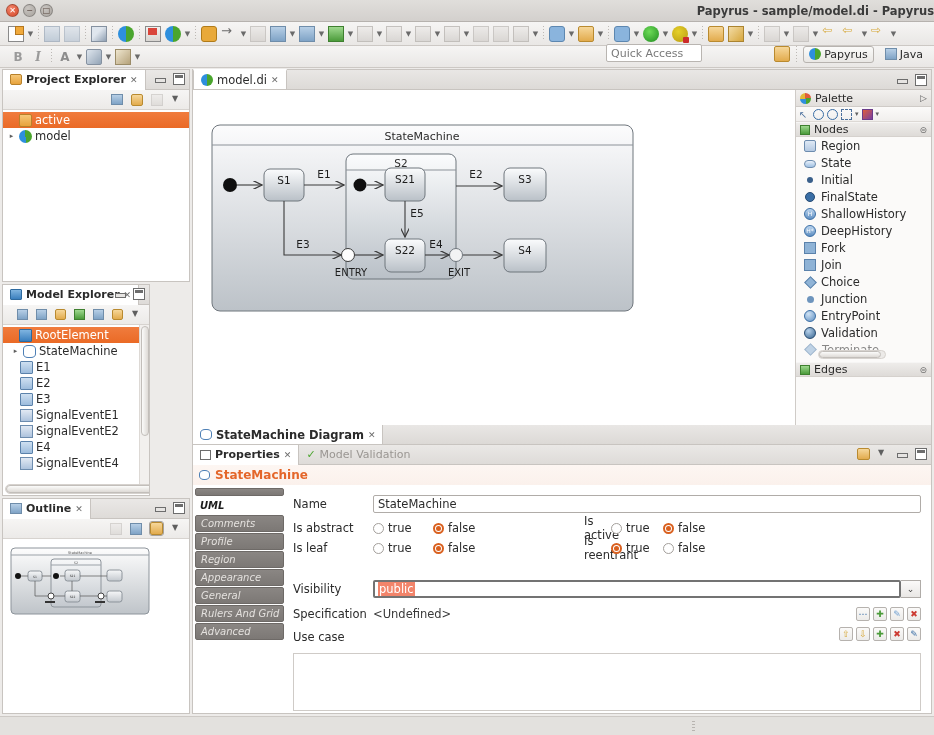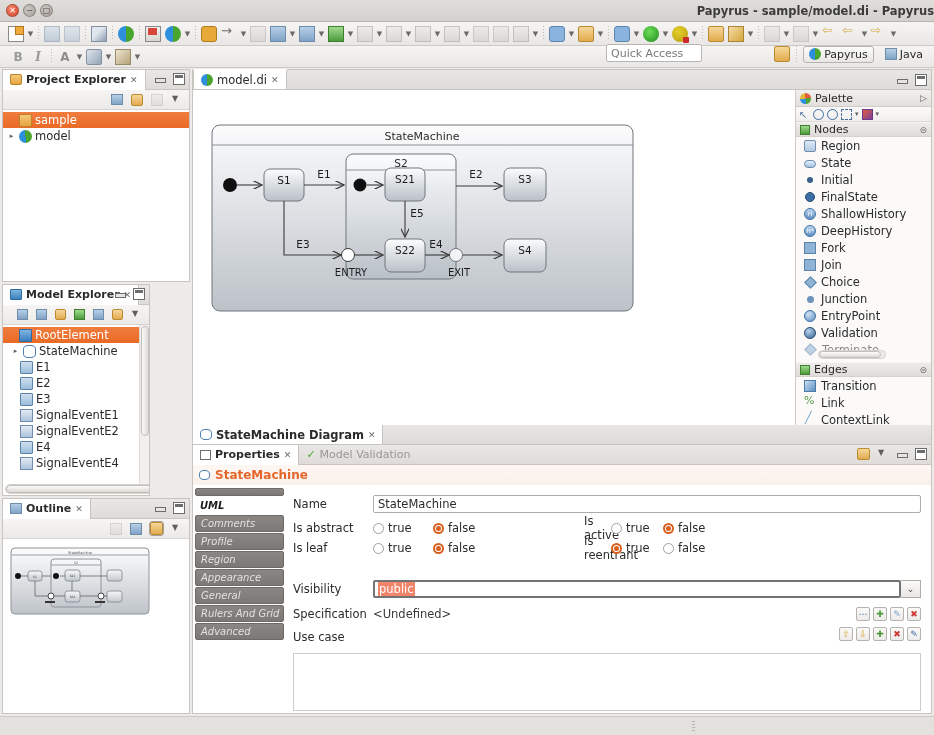--- a/index.html
+++ b/index.html
@@ -377,21 +377,21 @@
     <div class="vtoolbar">
       <span class="vtbicon ic-blue" style="width:12px;height:11px"></span>
       <span class="vtbicon ic-persp" style="width:12px;height:12px"></span>
       <span class="vtbicon ic-gray" style="width:12px;height:12px;opacity:.45"></span>
       <span class="vtool t-caret"></span>
     </div>
     <div class="tree" style="height:171px">
       <div class="trow sel">
         <span class="twist"></span>
         <span class="ticon i-folder"></span>
-        <span>sample</span>
+        <span>active</span>
       </div>
       <div class="trow">
         <span class="twist">▸</span>
         <span class="ticon i-papyrus"></span>
         <span>model</span>
       </div>
     </div>
   </div>
 
   <div class="panel" style="left:2px; top:284px; width:148px; height:212px;">
@@ -702,34 +702,20 @@
         <div class="scrollbar-h" style="position:absolute;left:22px;bottom:3px;width:68px;height:9px;">
           <div class="thumb" style="width:62px;height:7px"></div>
         </div>
       </div>
 
       <div class="pal-drawer">
         <span class="pi" style="width:10px;height:10px;background:linear-gradient(#9fd98f,#4b9b3a);border:1px solid #3f8030"></span>
         <span style="flex:1;font-weight:normal">Edges</span>
         <span style="color:#6d6d6d;font-size:9px">⊜</span>
       </div>
-      <div>
-        <div class="pal-item">
-          <span class="pi pi-trans"></span>
-          <span>Transition</span>
-        </div>
-        <div class="pal-item">
-          <span class="pi pi-link"></span>
-          <span>Link</span>
-        </div>
-        <div class="pal-item">
-          <span class="pi pi-ctx"></span>
-          <span>ContextLink</span>
-        </div>
-      </div>
     </div>
   </div>
 
   <div style="position:absolute;left:192px;top:425px;width:740px;height:19px;background:linear-gradient(#e9e7e5,#dcd9d6);border-left:1px solid #c8c4c0;border-right:1px solid #c8c4c0;display:flex;align-items:center;">
     <div style="height:19px;background:#fff;border-right:1px solid #c8c4c0;display:flex;align-items:center;gap:4px;padding:0 7px;font-size:11.5px;font-weight:bold;">
       <span class="ticon i-sm" style="width:12px;height:11px"></span>
       <span>StateMachine Diagram</span>
       <span style="color:#6d6d6d;font-size:9px;font-weight:normal">✕</span>
     </div>
   </div>

